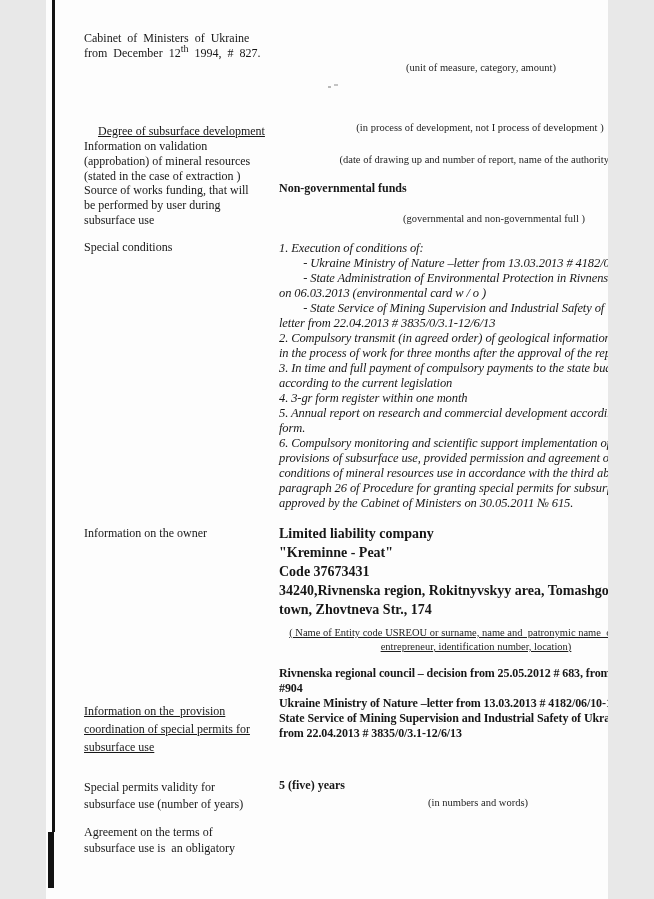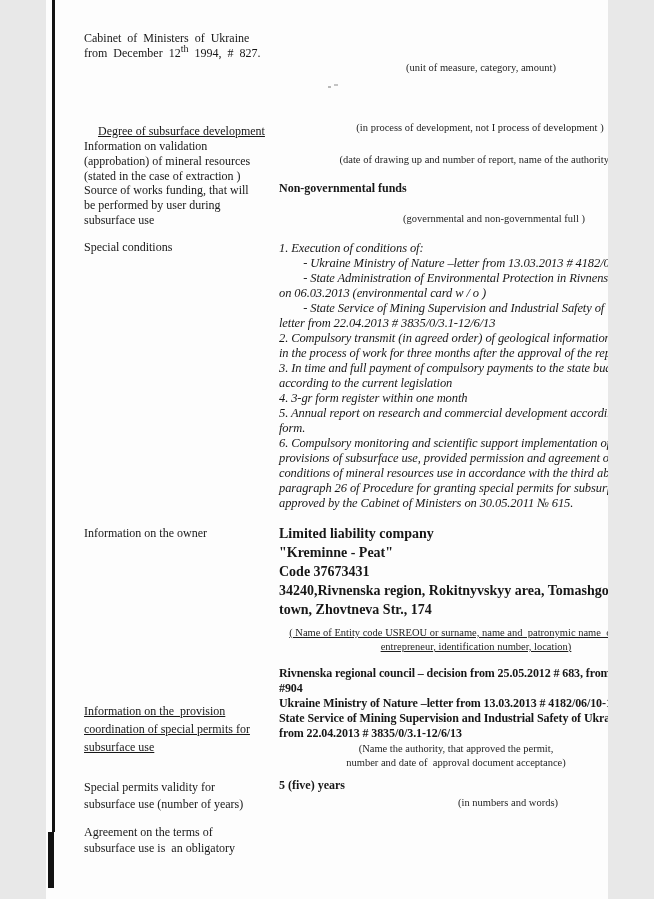--- a/index.html
+++ b/index.html
@@ -66,24 +66,22 @@
 
   <div class="abs cap" style="left:290px; top:61px; width:290px;">(unit of measure, category, amount)</div>
 
   <div class="abs cap" style="left:250px; top:153px; width:360px;">(date of drawing up and number of report, name of the authority)</div>
 
   <div class="abs cap" style="left:300px; top:212px; width:296px;">(governmental and non-governmental full )</div>
 
   <div class="abs cap pre" style="left:230px; top:626px; width:400px;text-decoration:underline;">( Name of Entity code USREOU or surname, name and  patronymic name  of  individual
 entrepreneur, identification number, location)</div>
 
-  <div class="abs cap pre" style="left:250px; top:742px; width:320px; line-height:13.5px;">(Name the authority, that approved the permit,
-number and date of  approval document acceptance)</div>
 
-  <div class="abs cap" style="left:352px; top:796px; width:160px;text-align:right;">(in numbers and words)</div>
+  <div class="abs cap" style="left:352px; top:796px; width:160px;">(in numbers and words)</div>
 
   <div class="abs b bigV" style="left:233px; top:181px;">Non-governmental funds</div>
 
   <div class="abs sc pre" style="left:233px; top:241px;">1. Execution of conditions of:
         - Ukraine Ministry of Nature –letter from 13.03.2013 # 4182/06/10-13
         - State Administration of Environmental Protection in Rivnenska region
 on 06.03.2013 (environmental card w / o )
         - State Service of Mining Supervision and Industrial Safety of Ukraine-
 letter from 22.04.2013 # 3835/0/3.1-12/6/13
 2. Compulsory transmit (in agreed order) of geological information obtained

